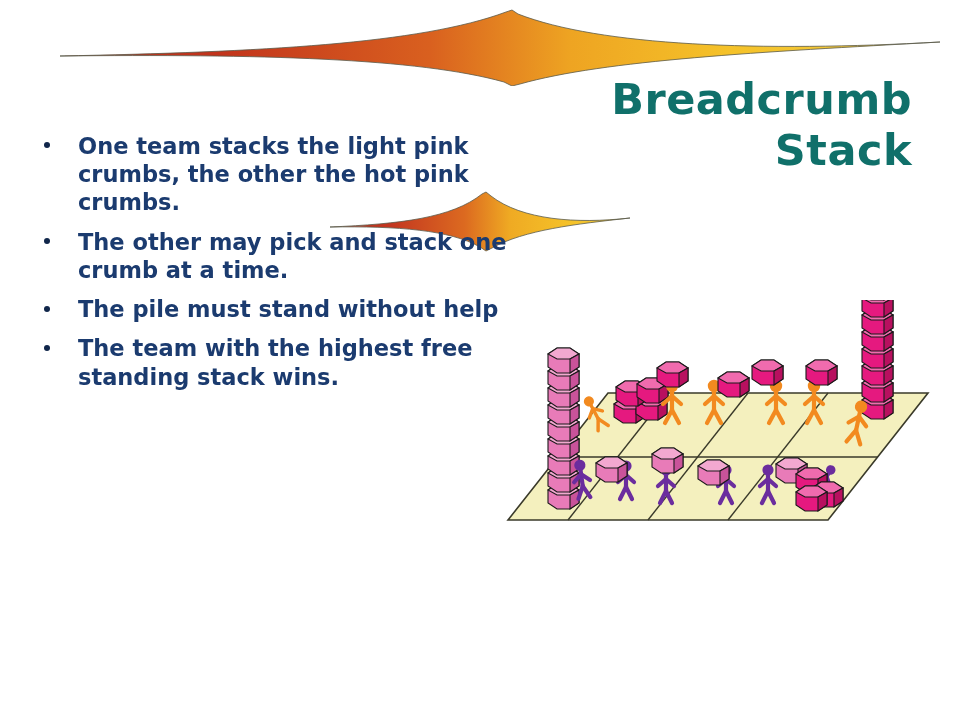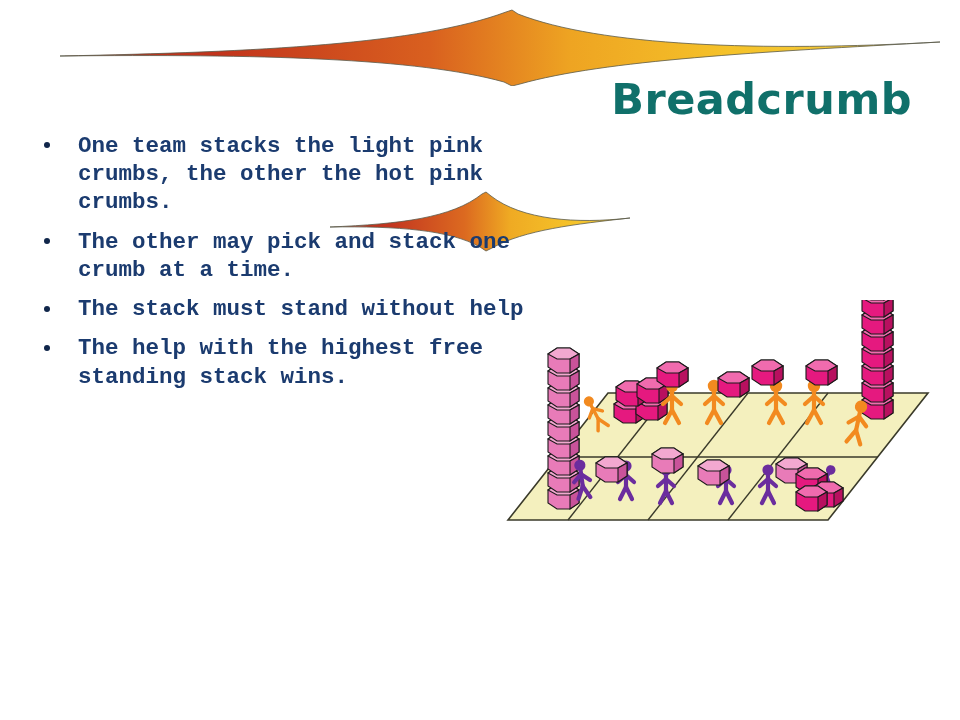--- a/index.html
+++ b/index.html
@@ -69,21 +69,20 @@
     position: absolute;
     left: 8px;
     top: 0.46em;
     width: 6px;
     height: 6px;
     border-radius: 50%;
     background: #10264A;
   }
   #body-list li .btext {
     display: block;
-    font-family: Liberation Mono, monospace;
   }
 
   
   #illustration {
     position: absolute;
     left: 496px;
     top: 300px;
     width: 464px;
     height: 240px;
   }
@@ -139,38 +138,39 @@
           <stop offset="100%" stop-color="#F2CC42"></stop>
         </linearGradient>
       </defs>
       <path d="M 14,32 C 48,30 76,24 92,6 L 96,2 L 101,7 C 118,26 150,30 186,26
                C 150,31 119,36 101,51 L 96,56 L 91,51 C 75,37 48,33 14,32 Z" fill="url(#gradBot)" stroke="#5A5A4A" stroke-width="0.8"></path>
     </svg>
   </div>
 
   <div id="title">
     <div>Breadcrumb</div>
+    <div>Stack</div>
   </div>
 
   <ul id="body-list">
     <li>
       <span class="bullet"></span>
       <span class="btext">One team stacks the light pink crumbs, the other the hot pink crumbs.</span>
     </li>
     <li>
       <span class="bullet"></span>
       <span class="btext">The other may pick and stack one crumb at a time.</span>
     </li>
     <li>
       <span class="bullet"></span>
-      <span class="btext">The stack must stand without help</span>
+      <span class="btext">The pile must stand without help</span>
     </li>
     <li>
       <span class="bullet"></span>
-      <span class="btext">The help with the highest free standing stack wins.</span>
+      <span class="btext">The team with the highest free standing stack wins.</span>
     </li>
   </ul>
 
   <div id="illustration">
     <svg viewBox="0 0 464 240" width="464" height="240">
       <defs>
 
         <g id="cubeHot">
           <polygon points="0,6 9,0 22,0 31,6 31,19 22,25 9,25 0,19" fill="#E5197F" stroke="#1a1a1a" stroke-width="1.1"></polygon>
           <polygon points="0,6 9,0 22,0 31,6 22,11 9,11" fill="#F06BAE" stroke="#1a1a1a" stroke-width="1.1"></polygon>

